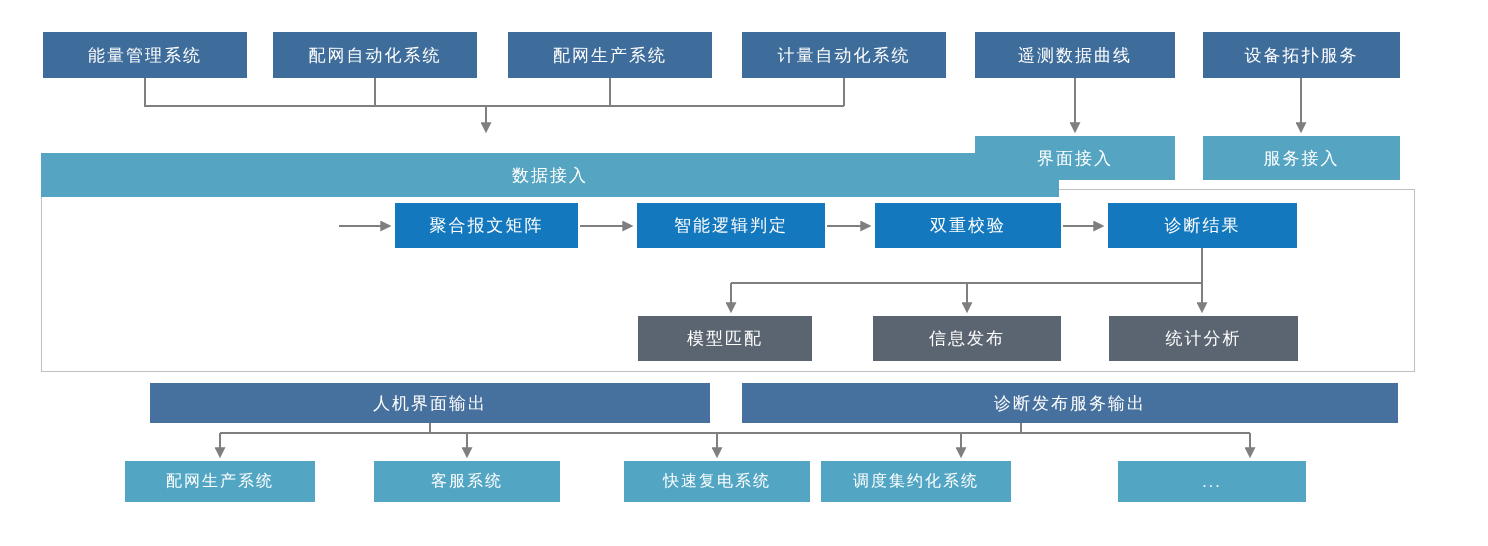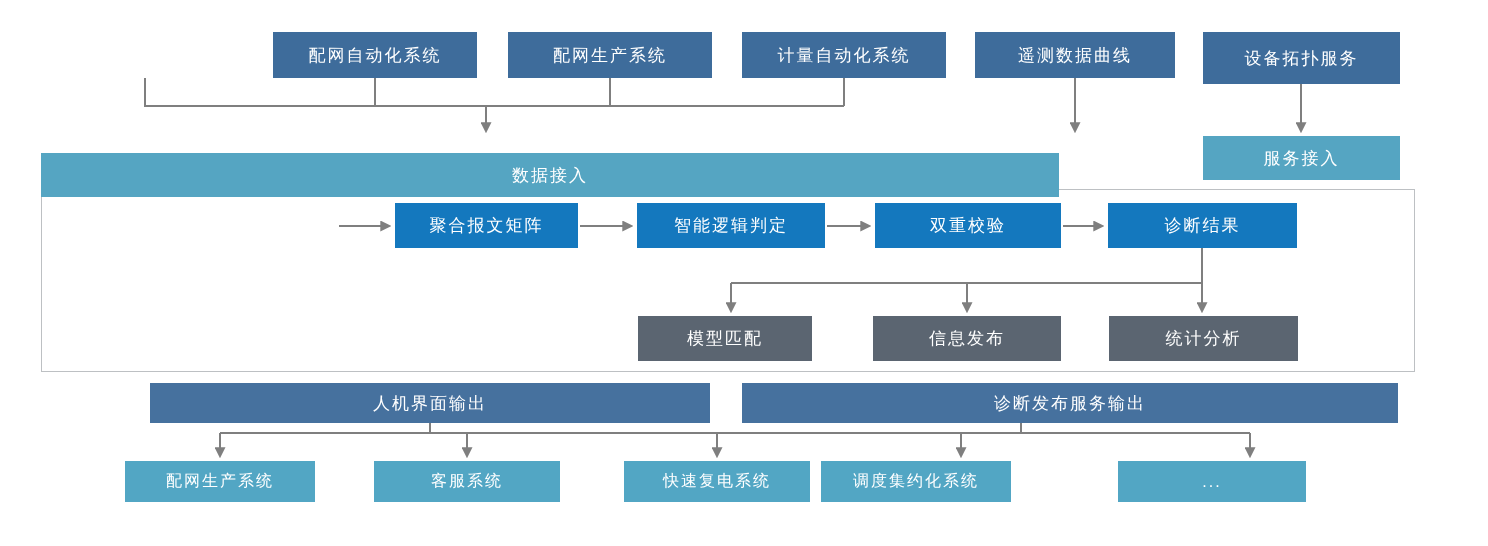--- a/index.html
+++ b/index.html
@@ -68,27 +68,29 @@
       <path d="M220 433 V455" marker-end="url(#arrow)"></path>
       <path d="M467 433 V455" marker-end="url(#arrow)"></path>
       <path d="M717 433 V455" marker-end="url(#arrow)"></path>
       <path d="M961 433 V455" marker-end="url(#arrow)"></path>
       <path d="M1250 433 V455" marker-end="url(#arrow)"></path>
     </g>
   </svg>
 
   <div class="process-frame"></div>
 
+  <div class="box src" style="left:43px;top:32px;width:204px;height:46px">能量管理系统</div>
   <div class="box src" style="left:273px;top:32px;width:204px;height:46px">配网自动化系统</div>
   <div class="box src" style="left:508px;top:32px;width:204px;height:46px">配网生产系统</div>
   <div class="box src" style="left:742px;top:32px;width:204px;height:46px">计量自动化系统</div>
   <div class="box src" style="left:975px;top:32px;width:200px;height:46px">遥测数据曲线</div>
-  <div class="box src" style="left:1203px;top:32px;width:197px;height:52px">设备拓扑服务</div>
+  <div class="box src" style="left:1203px;top:32px;width:197px;height:46px">设备拓扑服务</div>
 
   <div class="box access" style="left:41px;top:153px;width:1018px;height:44px">数据接入</div>
+  <div class="box access" style="left:975px;top:136px;width:200px;height:44px">界面接入</div>
   <div class="box access" style="left:1203px;top:136px;width:197px;height:44px">服务接入</div>
 
   <div class="box pipe" style="left:395px;top:203px;width:183px;height:45px">聚合报文矩阵</div>
   <div class="box pipe" style="left:875px;top:203px;width:186px;height:45px">双重校验</div>
   <div class="box pipe" style="left:637px;top:203px;width:188px;height:45px">智能逻辑判定</div>
   <div class="box pipe" style="left:1108px;top:203px;width:189px;height:45px">诊断结果</div>
 
   <div class="box result" style="left:638px;top:316px;width:174px;height:45px">模型匹配</div>
   <div class="box result" style="left:873px;top:316px;width:188px;height:45px">信息发布</div>
   <div class="box result" style="left:1109px;top:316px;width:189px;height:45px">统计分析</div>

